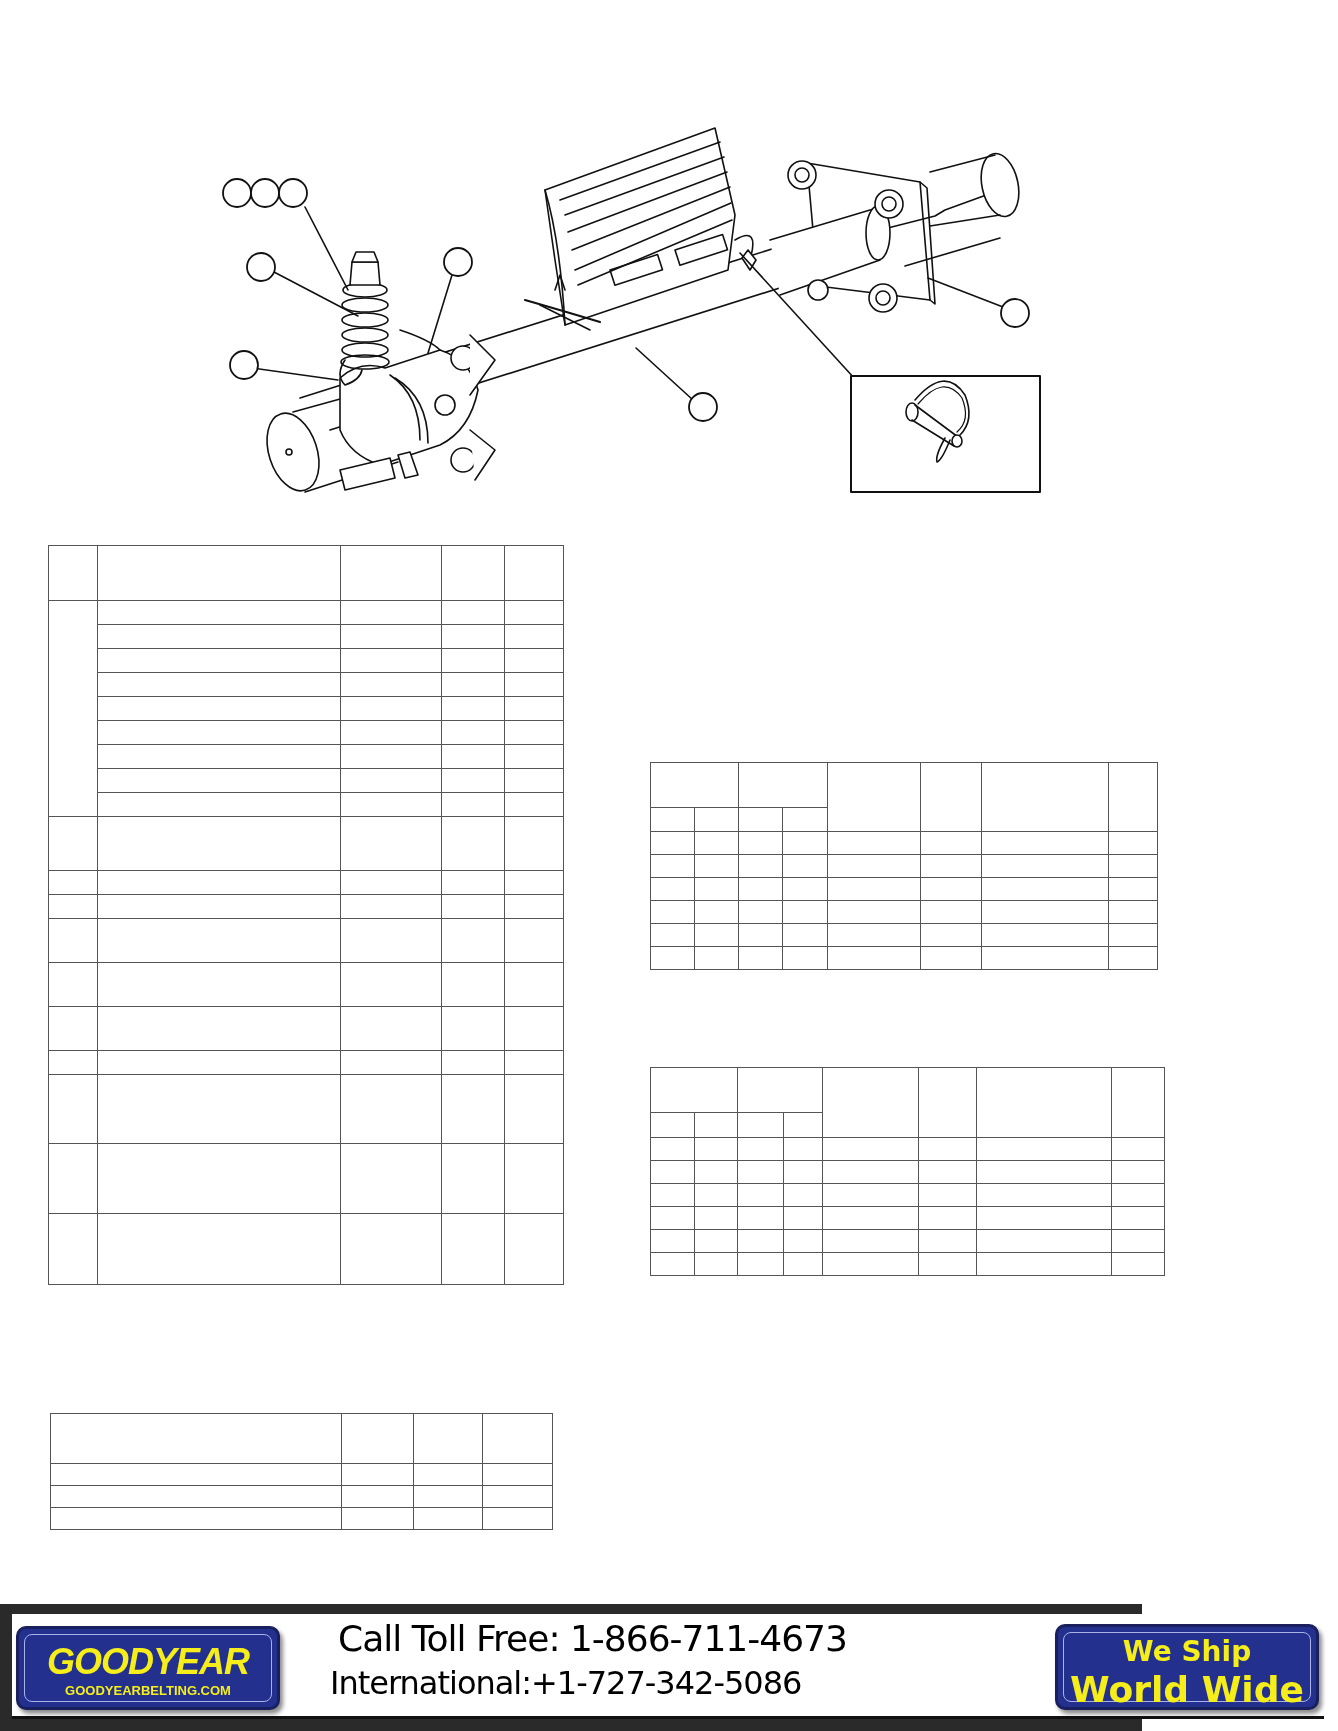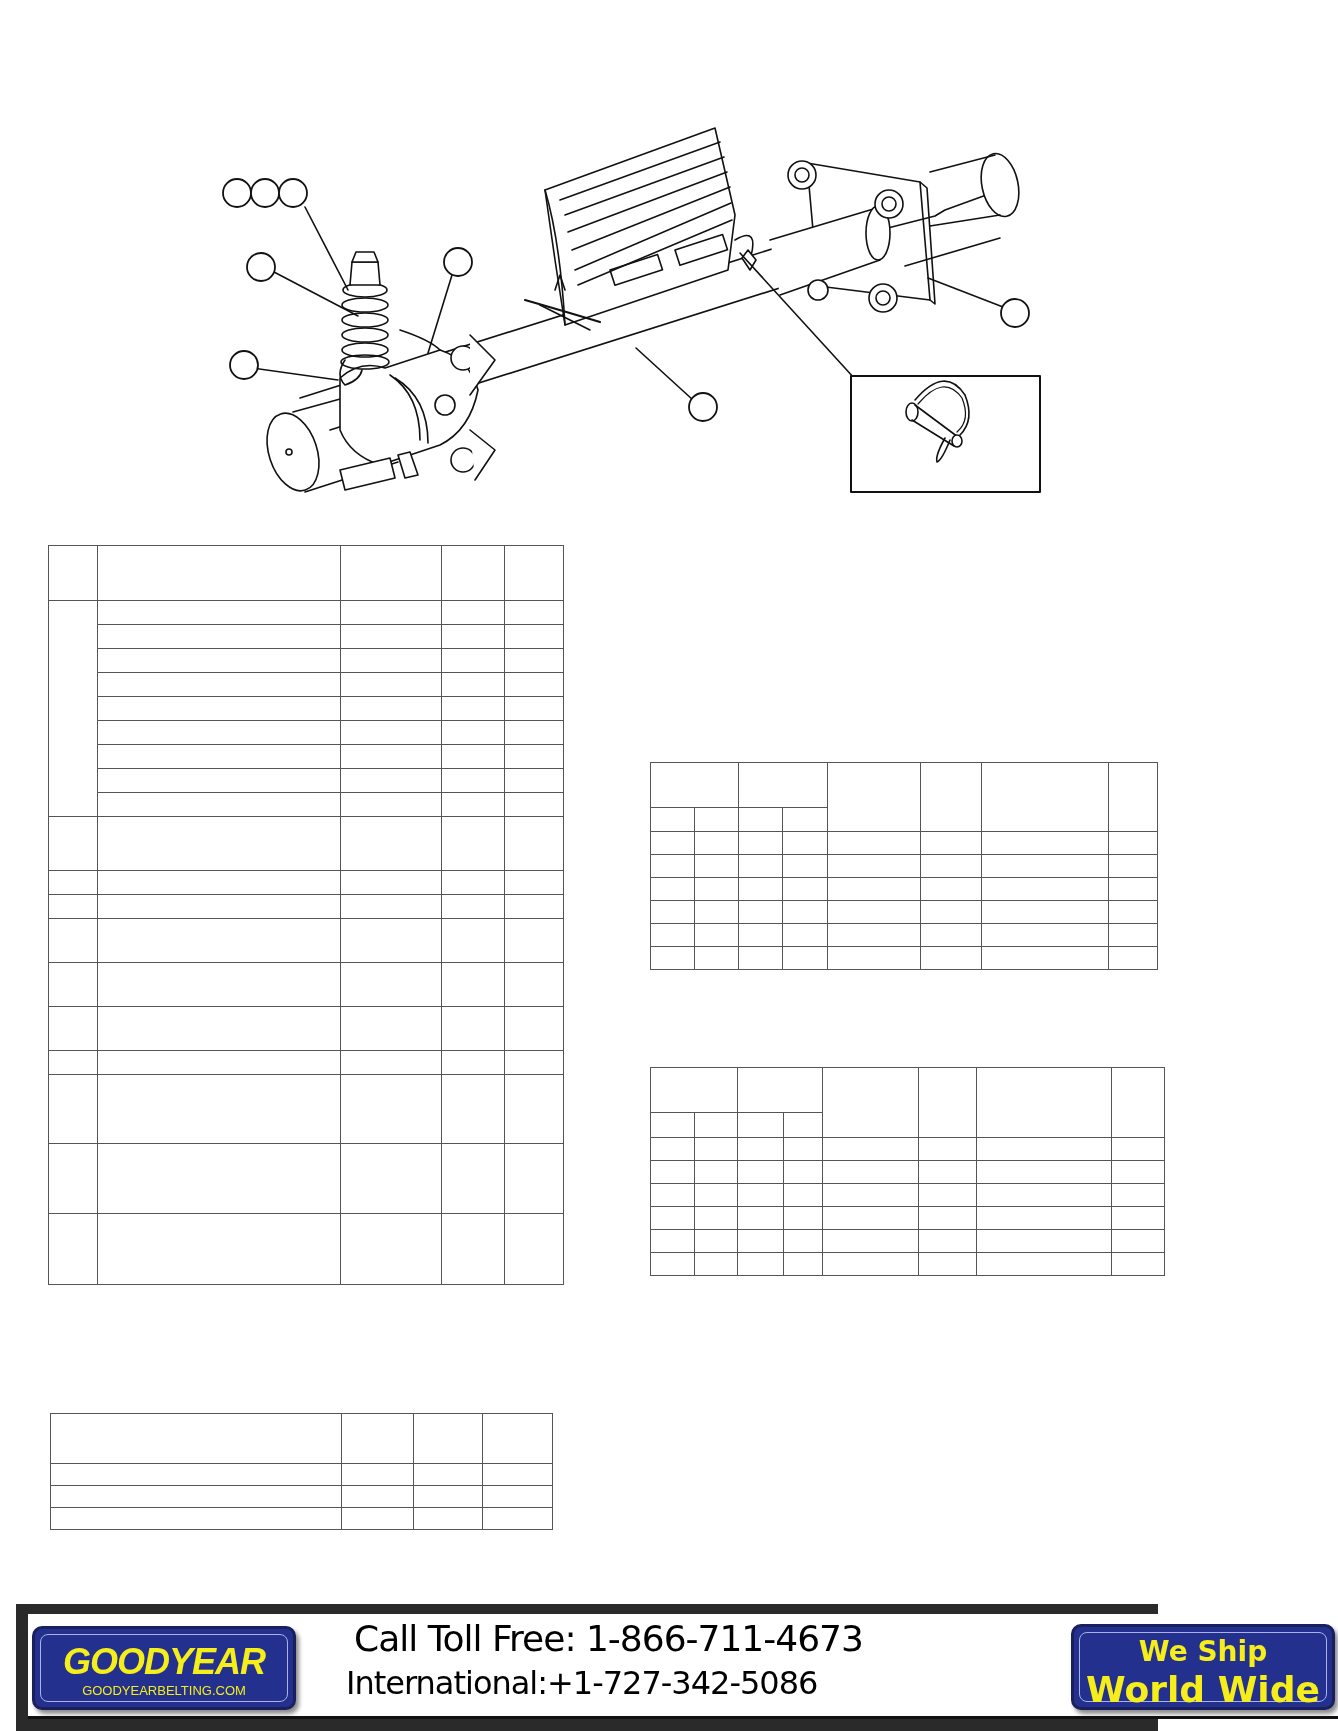--- a/index.html
+++ b/index.html
@@ -2,21 +2,21 @@
 <html><head>
 <meta charset="utf-8">
 <style>
   html, body { margin:0; padding:0; background:#ffffff; }
   body { width:1338px; height:1731px; position:relative; overflow:hidden; font-family:"Liberation Sans", sans-serif; }
   .abs { position:absolute; }
   svg { position:absolute; left:0; top:0; }
   table.grid { position:absolute; border-collapse:collapse; table-layout:fixed; }
   table.grid td { border:1.5px solid #555; padding:0; font-size:12px; color:#000; }
   
-  .footer { position:absolute; left:16px; top:1604px; width:1142px; height:127px; background:#2a2a2a; }
+  .footer { position:absolute; left:0; top:1604px; width:1142px; height:127px; background:#2a2a2a; }
   .footer-inner { position:absolute; left:12px; top:10px; width:1312px; height:102px; background:#fff; border-bottom:3px solid #111; }
   .plaque { position:absolute; background:#23308e; border:3px solid #1a1f5e; border-radius:10px; box-shadow:3px 4px 4px rgba(0,0,0,0.45); }
   .plaque::before { content:""; position:absolute; left:5px; top:5px; right:5px; bottom:5px; border:1.5px solid #a9b3e8; border-radius:8px; }
   .brand { position:absolute; left:0; right:0; text-align:center; color:#f5ee1a; font-weight:bold; }
   .call { position:absolute; left:326px; width:680px; text-align:left; font-family:"DejaVu Sans", sans-serif; font-weight:normal; color:#000; letter-spacing:-1px; }
 </style>
 </head>
 <body>
 
 <div class="abs" style="left:0;top:0;width:1338px;height:520px;">
@@ -477,21 +477,21 @@
         <td></td>
         <td></td>
       </tr>
 </tbody>
   </table>
 
 <div class="footer">
   <div class="footer-inner">
     <div class="plaque" style="left:4px;top:12px;width:258px;height:78px;">
       <div class="brand" style="top:12px;font-size:36px;font-style:italic;letter-spacing:-1px;font-family:'Liberation Sans',sans-serif;">GOODYEAR</div>
-      <div class="brand" style="top:54px;font-size:13px;font-weight:normal;">GOODYEARBELTING.COM</div>
+      <div class="brand" style="top:54px;font-size:13px;font-weight:bold;">GOODYEARBELTING.COM</div>
     </div>
     <div class="call" style="top:4px;font-size:36px;">Call Toll Free: 1-866-711-4673</div>
     <div class="call" style="top:50px;font-size:32px;left:318px;">International:+1-727-342-5086</div>
     <div class="plaque" style="left:1043px;top:10px;width:258px;height:80px;">
       <div class="brand" style="top:8px;font-size:28px;font-family:'DejaVu Sans',sans-serif;">We Ship</div>
       <div class="brand" style="top:42px;font-size:36px;font-family:'DejaVu Sans',sans-serif;">World Wide</div>
     </div>
   </div>
 </div>
 

